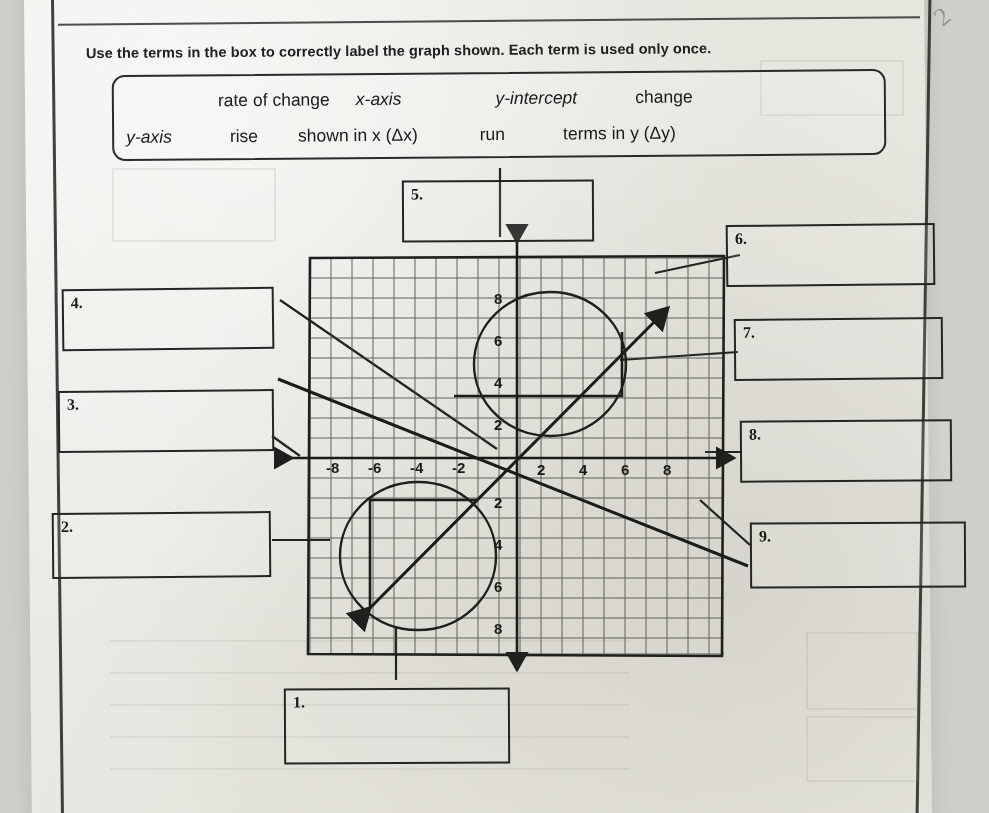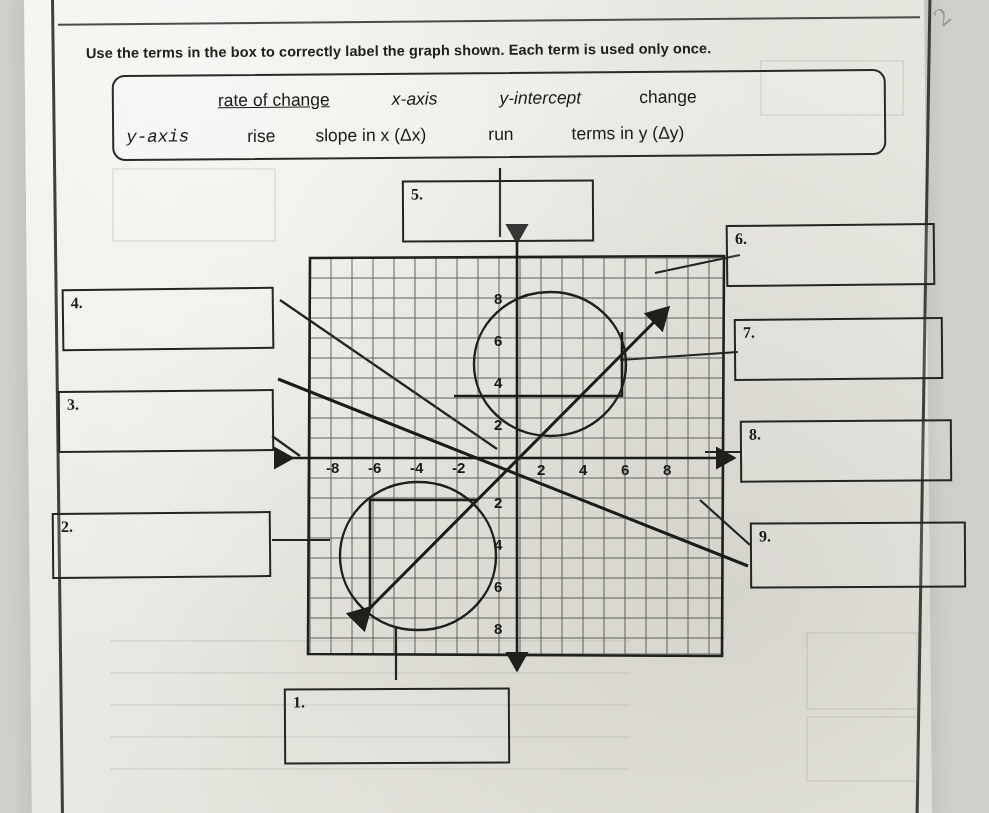--- a/index.html
+++ b/index.html
@@ -113,24 +113,24 @@
     position: absolute;
     left: 0; right: 0;
     display: flex;
     align-items: center;
     font-size: 17.5px;
     color: #1a1a18;
   }
   .wb-row-1 { top: 7px; height: 34px; padding-left: 104px; }
   .wb-row-2 { top: 43px; height: 34px; padding-left: 12px; }
   .wb-term { white-space: nowrap; }
-  .wb-row-1 .wb-term:nth-child(1) { margin-right: 62px; text-decoration: underline; }
-  .wb-row-1 .wb-term:nth-child(2) { margin-right: 62px; }
+  .wb-row-1 .wb-term:nth-child(1) { margin-right: 26px; }
+  .wb-row-1 .wb-term:nth-child(2) { margin-right: 94px; }
   .wb-row-1 .wb-term:nth-child(3) { margin-right: 58px; }
-  .wb-row-2 .wb-term:nth-child(1) { margin-right: 58px; font-family: Liberation Mono, monospace; }
+  .wb-row-2 .wb-term:nth-child(1) { margin-right: 58px; }
   .wb-row-2 .wb-term:nth-child(2) { margin-right: 40px; }
   .wb-row-2 .wb-term:nth-child(3) { margin-right: 62px; }
   .wb-row-2 .wb-term:nth-child(4) { margin-right: 58px; text-align: center; }
   .ital { font-style: italic; }
   
   .abox {
     position: absolute;
     border: 2.4px solid #252523;
     background: rgba(255,255,255,0.10);
   }
@@ -184,21 +184,21 @@
   <div class="wordbank">
     <div class="wb-row wb-row-1">
       <span class="wb-term">rate of change</span>
       <span class="wb-term ital">x-axis</span>
       <span class="wb-term ital">y-intercept</span>
       <span class="wb-term">change</span>
     </div>
     <div class="wb-row wb-row-2">
       <span class="wb-term ital">y-axis</span>
       <span class="wb-term">rise</span>
-      <span class="wb-term">slope in x (Δx)</span>
+      <span class="wb-term">shown in x (Δx)</span>
       <span class="wb-term">run</span>
       <span class="wb-term">terms in y (Δy)</span>
     </div>
   </div>
 
   <svg class="leaders" viewBox="0 0 989 813">
     <g stroke="#23231f" stroke-width="2.2" fill="none">
 
       <path d="M 500 237 L 500 168"></path>
 

